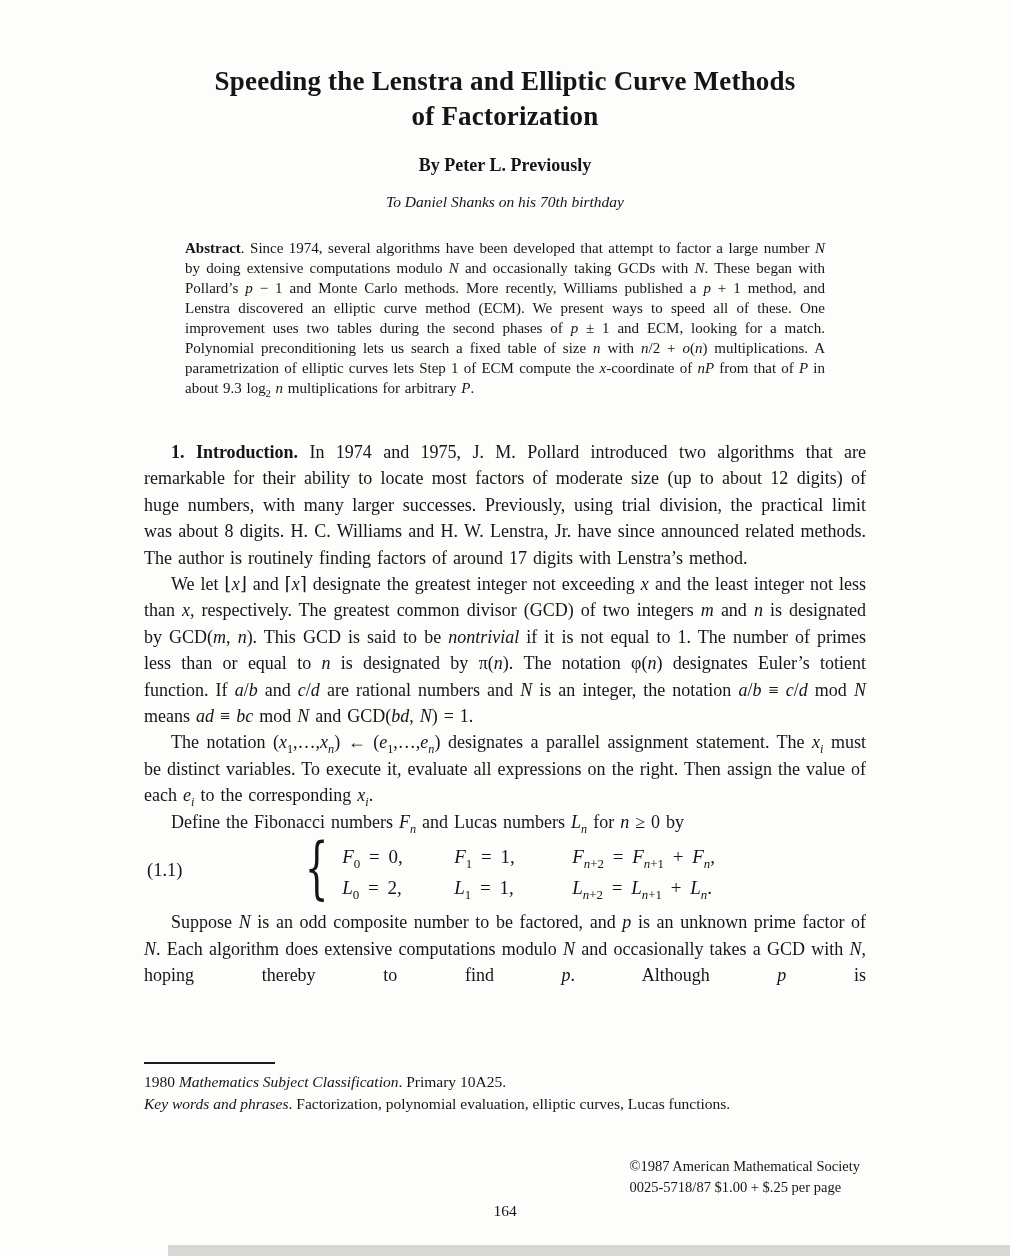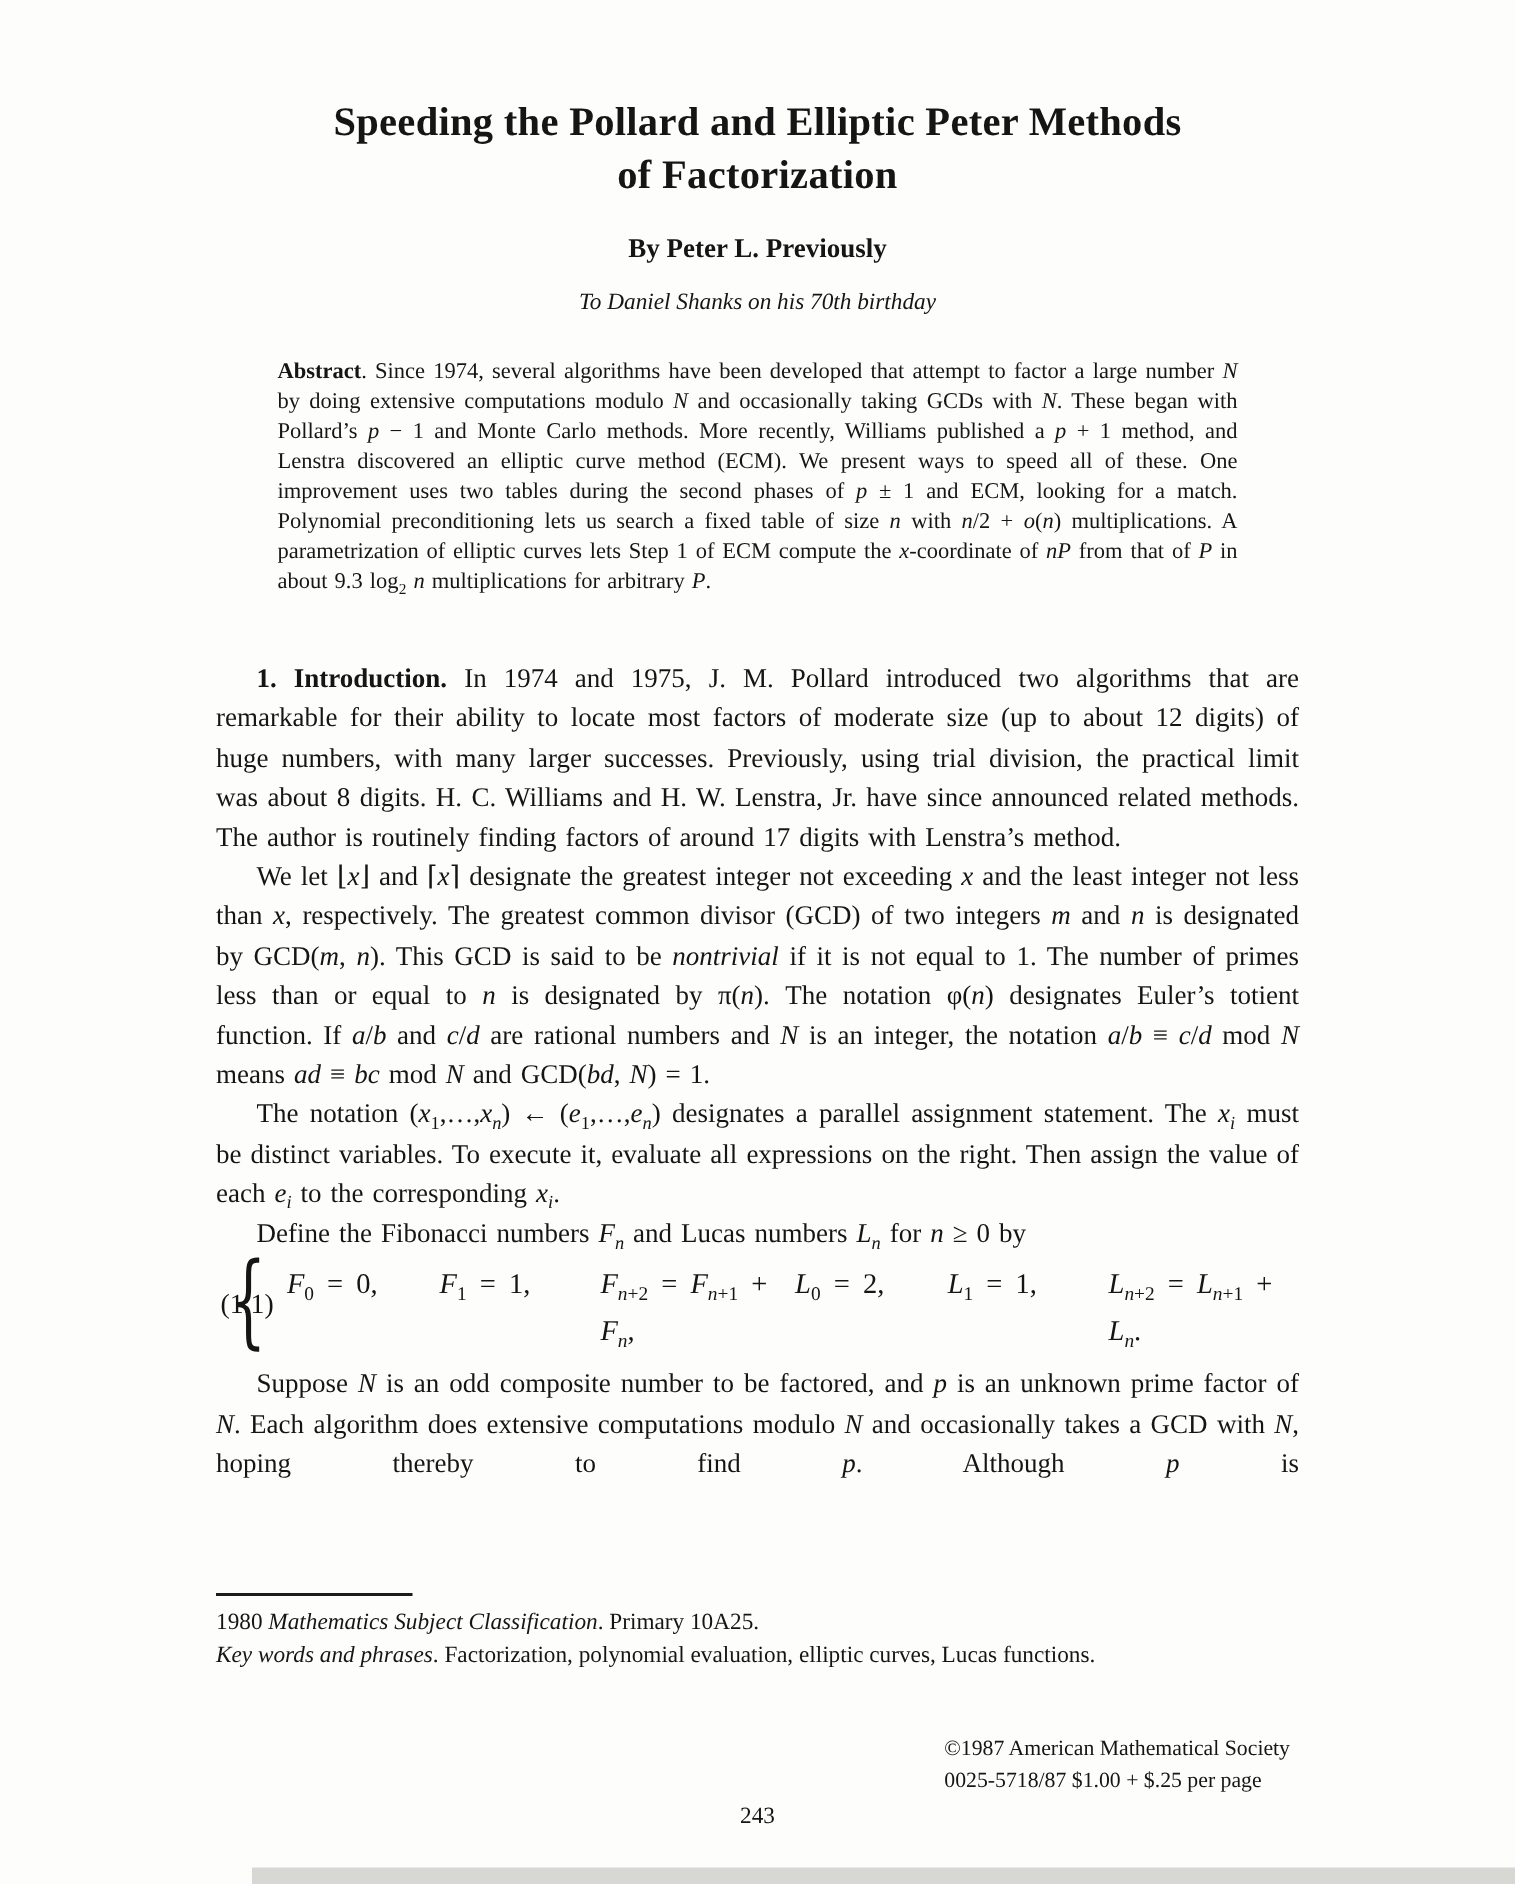--- a/index.html
+++ b/index.html
@@ -64,21 +64,21 @@
   .eq-group { display:flex; align-items:center; }
   .brace {
     display:inline-block;
     font-family:"DejaVu Serif",serif;
     font-size:68px; font-weight:300;
     transform:scaleX(0.55);
     margin-right:4px;
     line-height:1;
     position:relative; top:-4px;
   }
-  .eq-rows { display:flex; flex-direction:row; }
+  .eq-rows { display:flex; flex-direction:column; }
   .eq-row { display:flex; }
   .eq-cell {
     font-size:19px; line-height:31px;
     word-spacing:4px; text-align:left;
   }
   .eq-row .eq-cell:nth-child(1) { width:112px; }
   .eq-row .eq-cell:nth-child(2) { width:118px; }
   
   .footnotes {
     position:absolute; left:144px; top:1062px; width:732px;
@@ -106,21 +106,21 @@
     position:absolute; left:168px; right:0; bottom:0; height:11px;
     background:#d7d7d3;
   }
 </style>
 </head>
 <body>
 
 <div class="page">
 
   <h1 class="title">
-    <span class="tl">Speeding the Pollard and Elliptic Peter Methods</span>
+    <span class="tl">Speeding the Lenstra and Elliptic Curve Methods</span>
     <span class="tl">of Factorization</span>
   </h1>
 
   <div class="byline">By Peter L. Previously</div>
 
   <div class="dedication">To Daniel Shanks on his 70th birthday</div>
 
   <section class="abstract">
     <span class="abs-label">Abstract</span><span>. Since 1974, several algorithms have been developed that attempt to factor a large number <i>N</i> by doing extensive computations modulo <i>N</i> and occasionally taking GCDs with <i>N</i>. These began with Pollard’s <i>p</i> − 1 and Monte Carlo methods. More recently, Williams published a <i>p</i> + 1 method, and Lenstra discovered an elliptic curve method (ECM). We present ways to speed all of these. One improvement uses two tables during the second phases of <i>p</i> ± 1 and ECM, looking for a match. Polynomial preconditioning lets us search a fixed table of size <i>n</i> with <i>n</i>/2 + <i>o</i>(<i>n</i>) multiplications. A parametrization of elliptic curves lets Step 1 of ECM compute the <i>x</i>-coordinate of <i>nP</i> from that of <i>P</i> in about 9.3 log<sub>2</sub> <i>n</i> multiplications for arbitrary <i>P</i>.</span>
   </section>
@@ -162,17 +162,17 @@
     <div class="fn-rule"></div>
     <p class="fn">1980 <i>Mathematics Subject Classification</i>. Primary 10A25.</p>
     <p class="fn"><i>Key words and phrases</i>. Factorization, polynomial evaluation, elliptic curves, Lucas functions.</p>
   </div>
 
   <div class="imprint">
     <div>©1987 American Mathematical Society</div>
     <div>0025-5718/87 $1.00 + $.25 per page</div>
   </div>
 
-  <div class="pageno">243</div>
+  <div class="pageno">164</div>
 
   <div class="bottom-band"></div>
 
 </div>
 
 </body></html>

